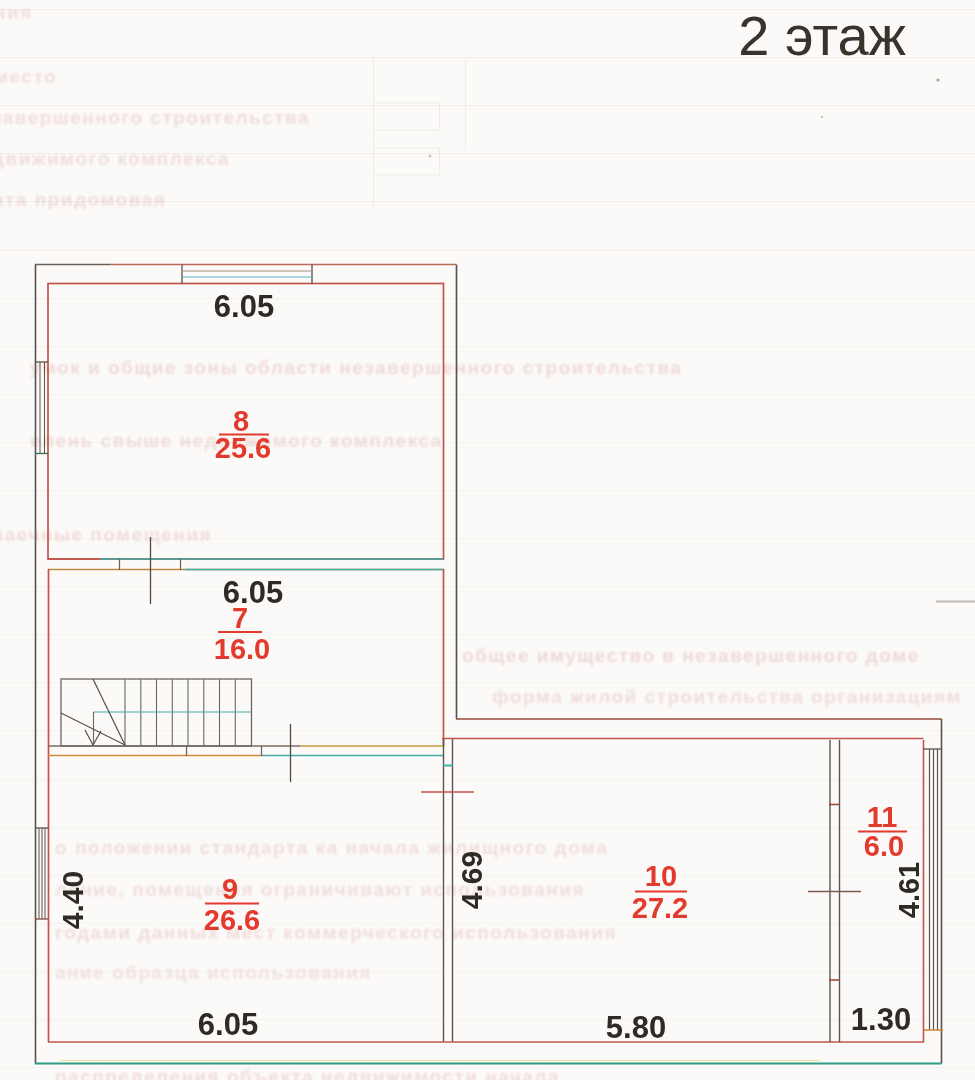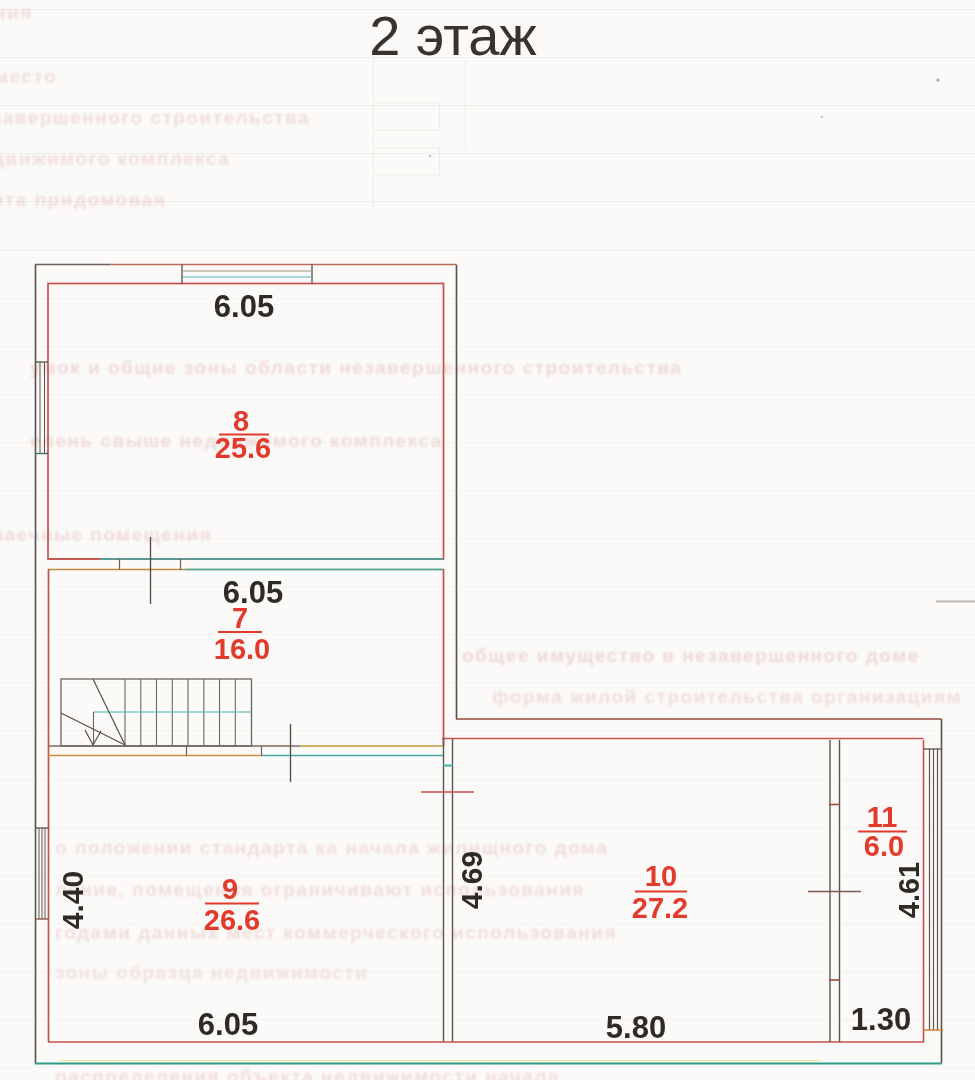--- a/index.html
+++ b/index.html
@@ -46,25 +46,25 @@
 <div class="bleed" style="left:-8px;top:148px;opacity:.8">движимого комплекса</div>
 <div class="bleed" style="left:-8px;top:189px;opacity:.8">нта придомовая</div>
 <div class="bleed" style="left:30px;top:357px;opacity:.9">умок и общие зоны области незавершенного строительства</div>
 <div class="bleed" style="left:30px;top:430px;opacity:.85">елень свыше недвижимого комплекса</div>
 <div class="bleed" style="left:-8px;top:524px;opacity:.8">чаечные помещения</div>
 <div class="bleed" style="left:462px;top:645px;opacity:.95">общее имущество в незавершенного доме</div>
 <div class="bleed" style="left:492px;top:686px;opacity:.8">форма жилой строительства организациям</div>
 <div class="bleed" style="left:55px;top:837px;opacity:.8">о положении стандарта ка начала жилищного дома</div>
 <div class="bleed" style="left:55px;top:879px;opacity:.8">ление, помещения ограничивают использования</div>
 <div class="bleed" style="left:55px;top:922px;opacity:.8">годами данных мест коммерческого использования</div>
-<div class="bleed" style="left:55px;top:962px;opacity:.7">зоны образца недвижимости</div>
+<div class="bleed" style="left:55px;top:962px;opacity:.7">ание образца использования</div>
 <div class="bleed" style="left:55px;top:1066px;opacity:.8">распределения объекта недвижимости начала</div>
 </div>
 
-<div style="position:absolute;left:0;top:3px;width:906px;text-align:center;
+<div style="position:absolute;left:0;top:3px;width:906px;text-align:right;
      font-size:56px;color:#3a332c;">2&nbsp;этаж</div>
 <svg width="975" height="1080" viewBox="0 0 975 1080" fill="none">
 
 <g stroke="#b5ada4" opacity="0.18">
 <line x1="373.5" y1="58" x2="373.5" y2="207"></line>
 <line x1="465.5" y1="60" x2="465.5" y2="150"></line>
 <rect x="373.5" y="103" width="66" height="27" fill="none"></rect>
 <rect x="373.5" y="148" width="66" height="27" fill="none"></rect>
 </g>
 

